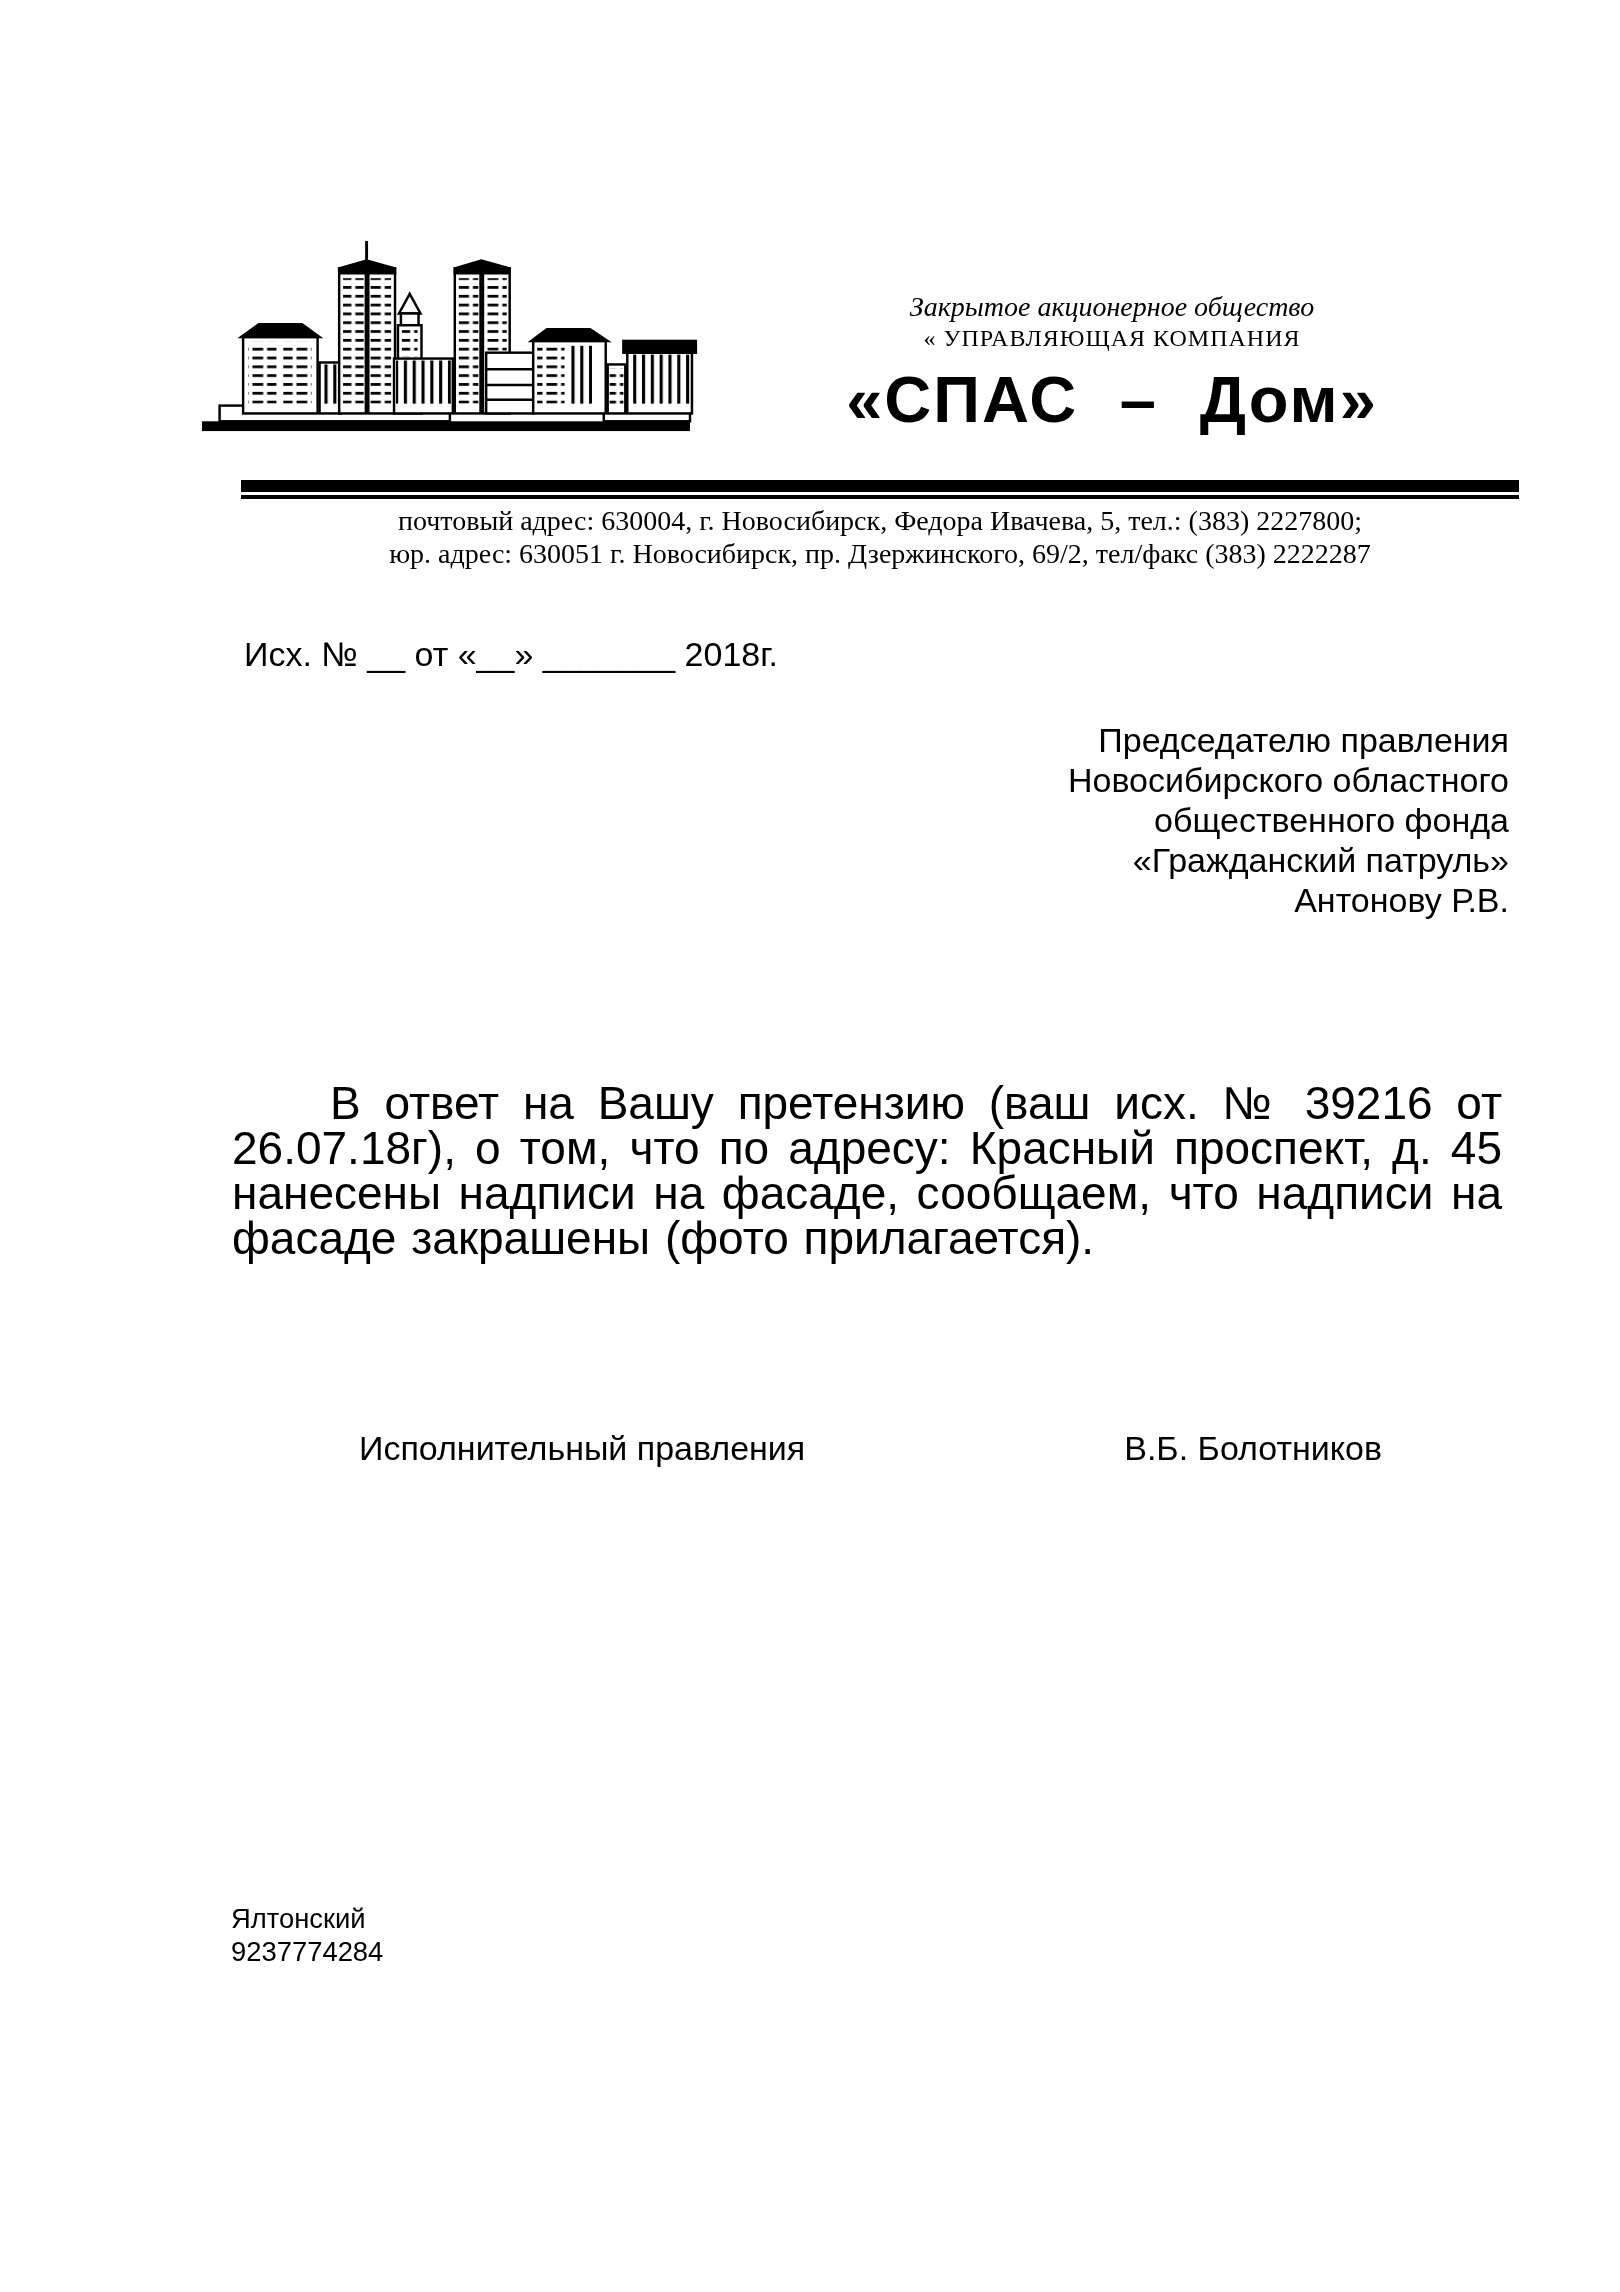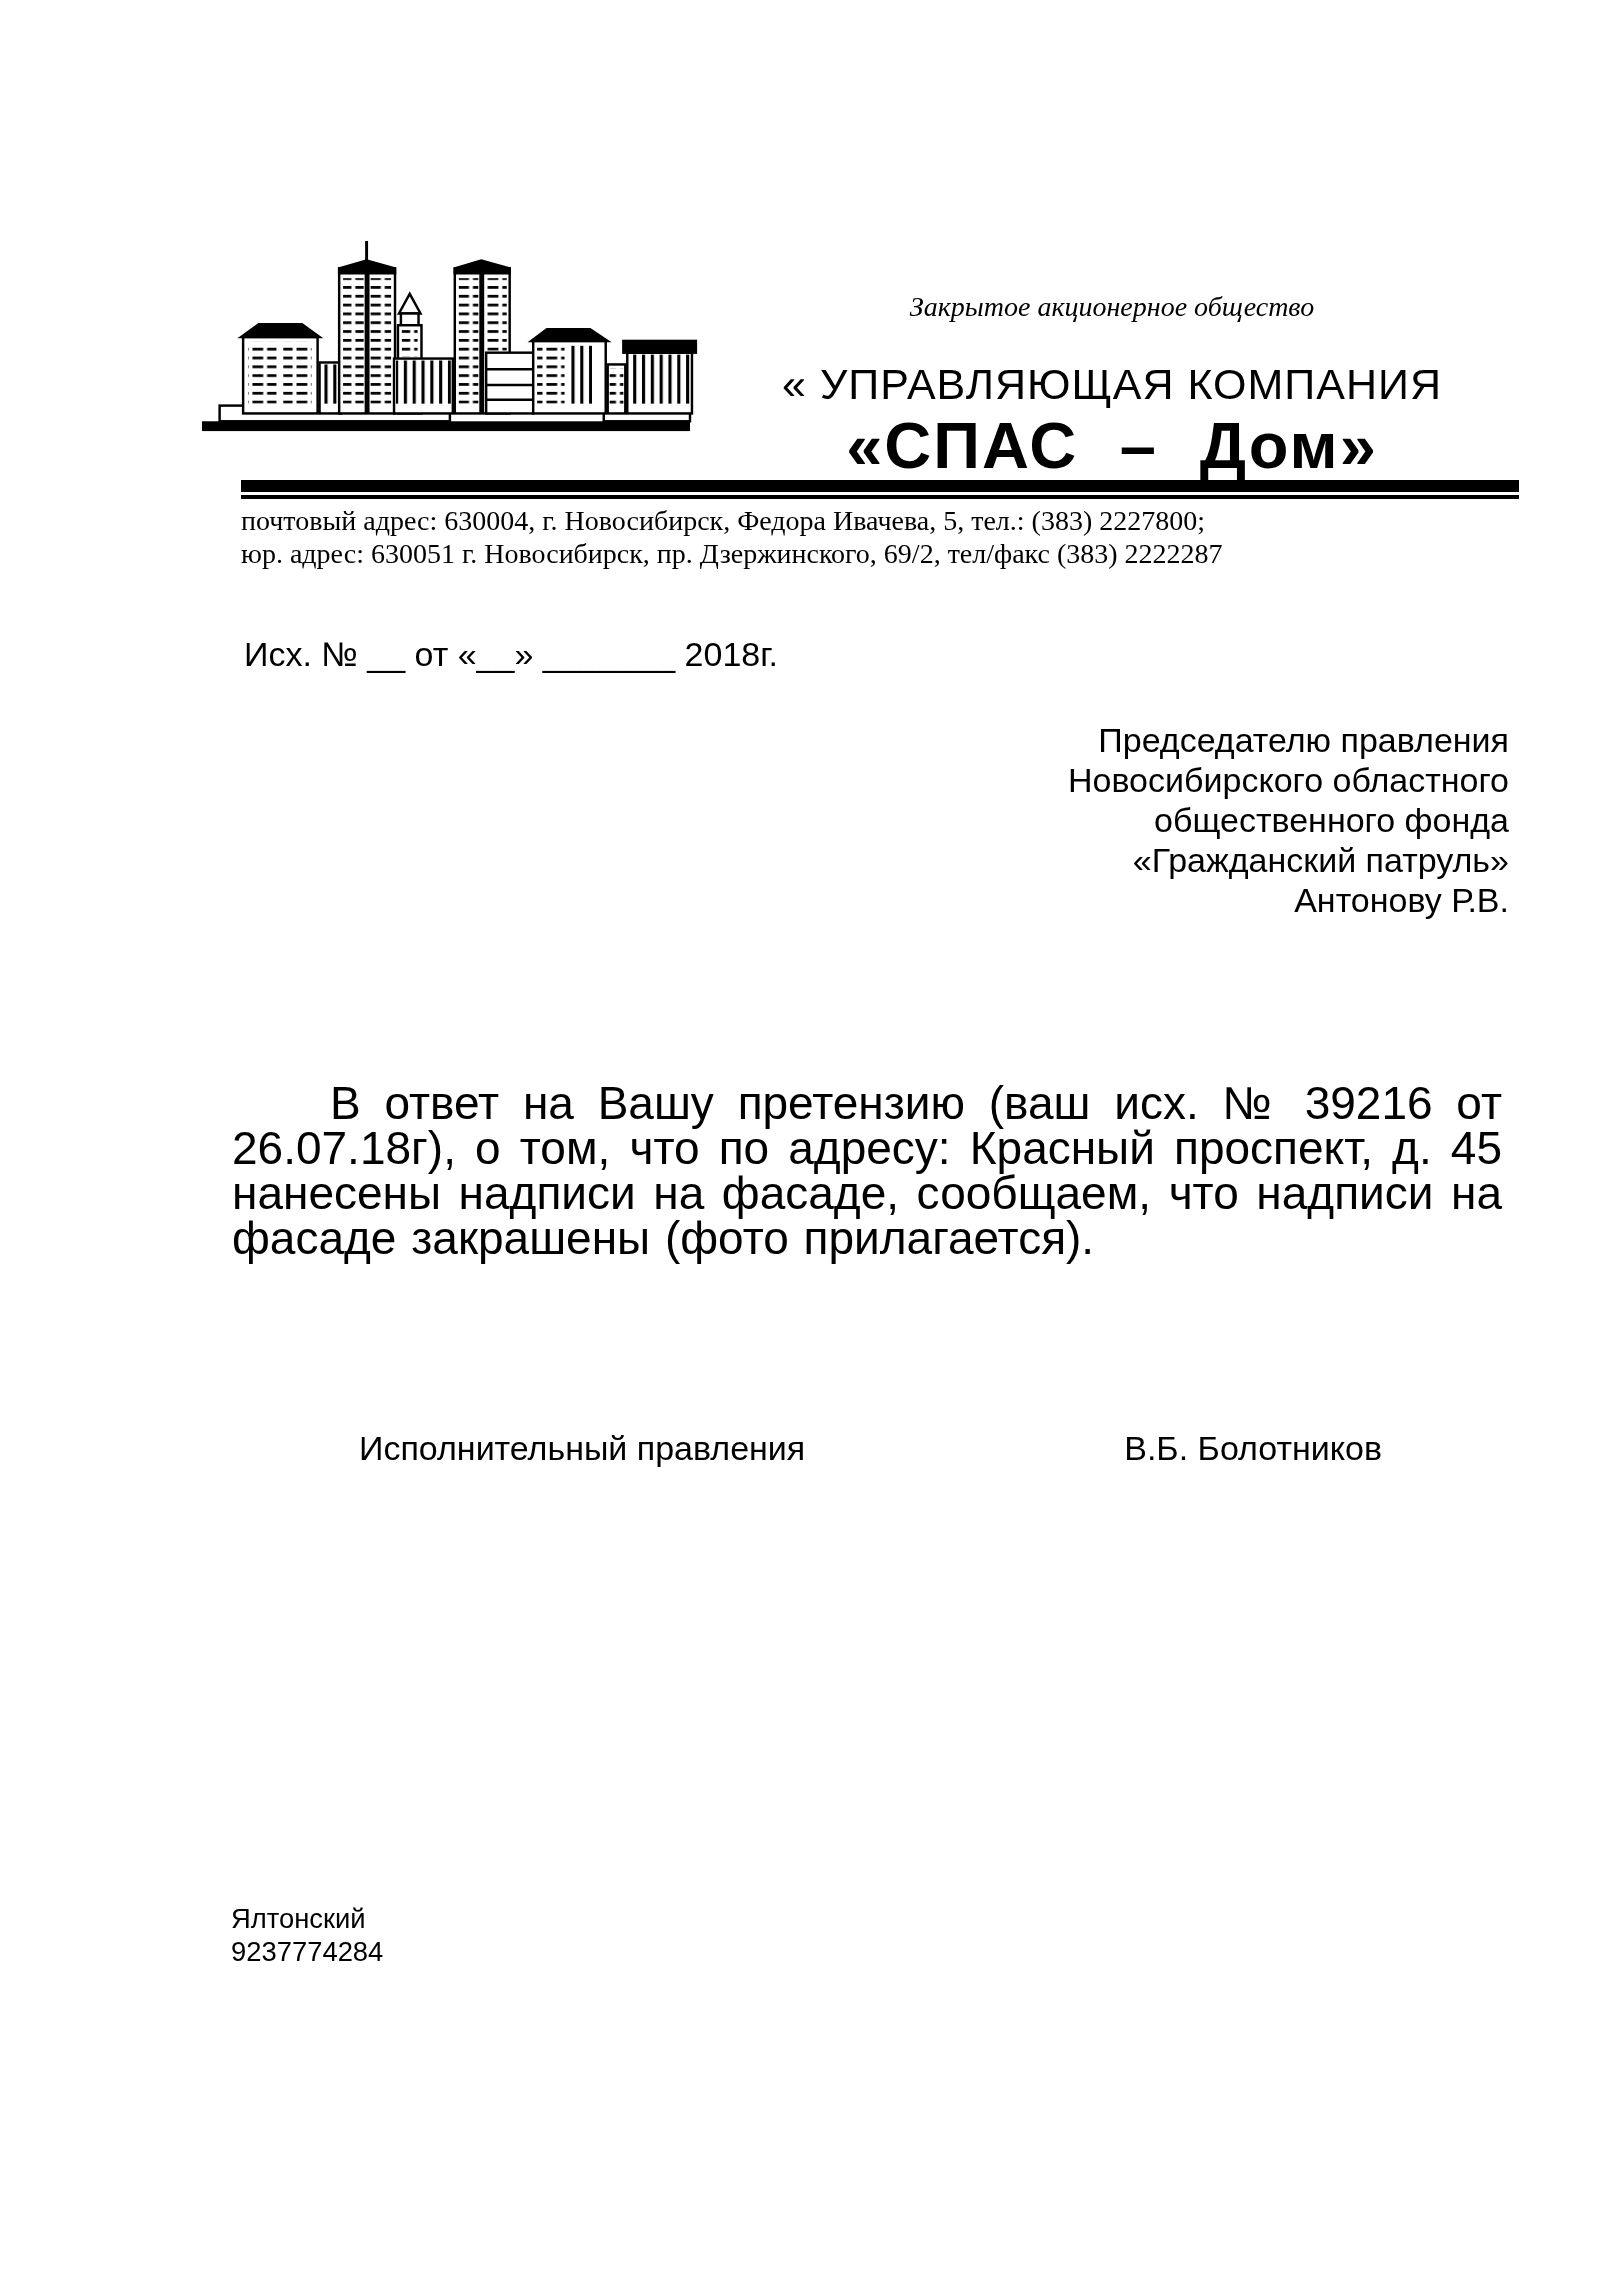--- a/index.html
+++ b/index.html
@@ -27,23 +27,22 @@
     width: 676px;
     text-align: center;
   }
   .org-type {
     font-family: "Liberation Serif", serif;
     font-style: italic;
     font-size: 28px;
     line-height: 29px;
   }
   .company-prefix {
-    margin-top: 46px;
-    font-family: Liberation Sans, sans-serif;
-    font-size: 43px;
+    font-family: Liberation Serif, serif;
+    font-size: 24px;
     line-height: 35px;
     letter-spacing: 1px;
   }
   .company-name {
     margin-top: 11px;
     font-weight: bold;
     font-size: 65px;
     line-height: 65px;
     letter-spacing: 2px;
     word-spacing: 21.6px;
@@ -54,20 +53,21 @@
     top: 480px;
     width: 1278px;
   }
   .rule-thick { height: 11.8px; background: #000; }
   .rule-thin  { height: 3.9px;  background: #000; margin-top: 2.9px; }
   .addresses {
     position: absolute;
     left: 241px;
     top: 504px;
     width: 1278px;
+    text-align: center;
     font-family: "Liberation Serif", serif;
     font-size: 28px;
     line-height: 33px;
   }
   
   .ref-line {
     position: absolute;
     left: 244px;
     top: 635px;
     font-size: 34px;

